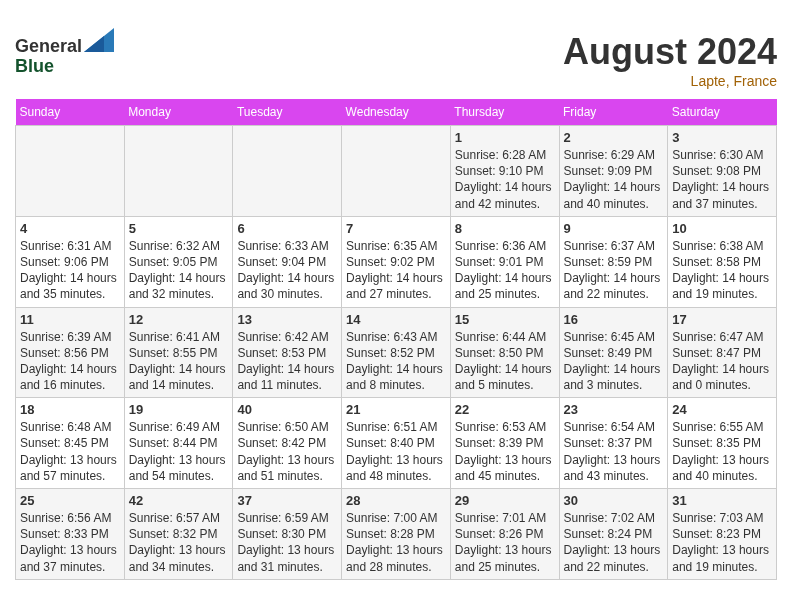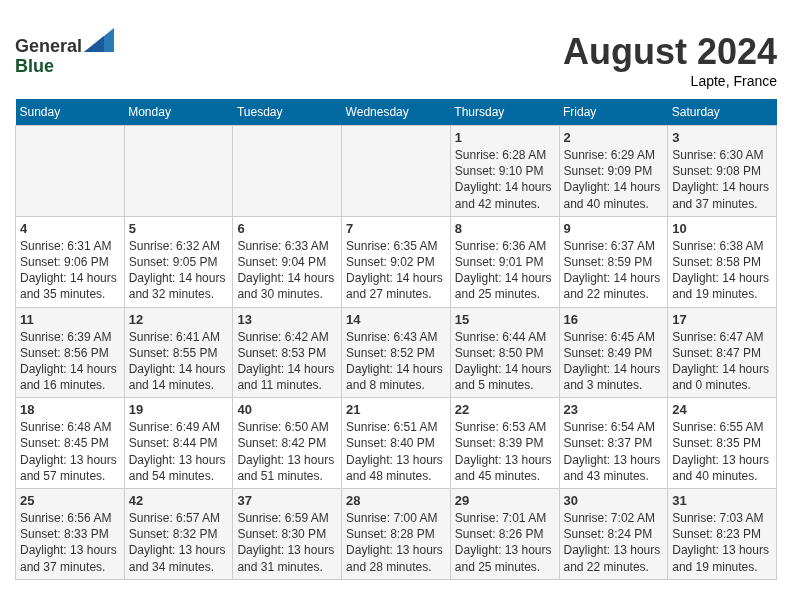--- a/index.html
+++ b/index.html
@@ -36,29 +36,29 @@
       text-align: right;
     }
     .month-title {
       font-size: 36px;
       font-weight: bold;
       color: #333;
       margin-top: 16px;
     }
     .subtitle {
       font-size: 14px;
-      color: #000000;
+      color: #a16207;
     }
     table {
       width: 100%;
       border-collapse: collapse;
       font-size: 11px;
     }
     th {
-      background-color: #0369a1;
+      background-color: #d946ef;
       color: #fff;
       padding: 6px 4px;
       text-align: left;
       font-size: 12px;
       font-weight: normal;
     }
     td {
       border: 1px solid #ccc;
       vertical-align: top;
       padding: 4px 4px;

